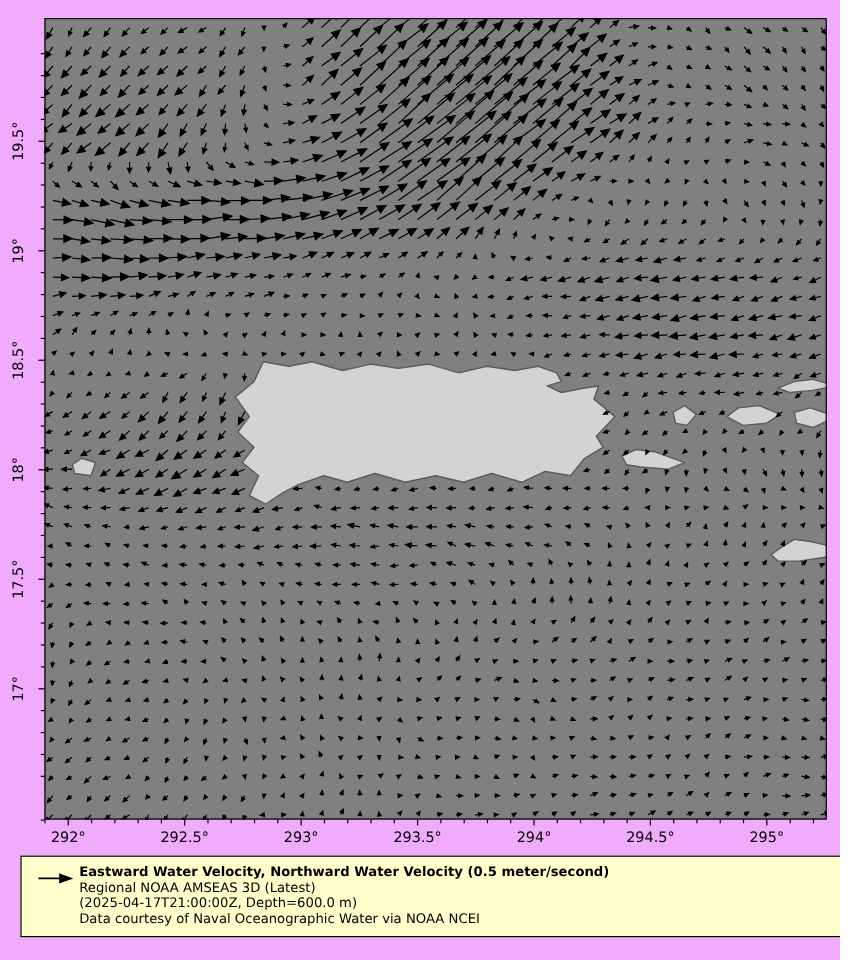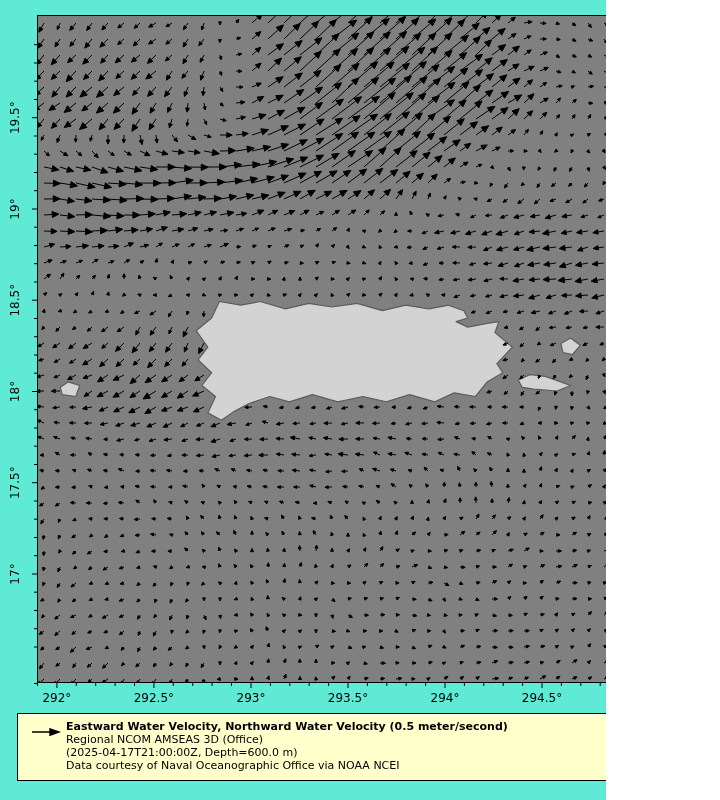--- a/index.html
+++ b/index.html
@@ -1,16 +1,16 @@
 <!DOCTYPE html>
 <html><head>
 <meta charset="utf-8">
 <style>
   html,body{margin:0;padding:0;background:#fff;}
-  .page{position:relative;width:606px;height:800px;background:#5eead4;overflow:hidden;
+  .page{position:relative;width:700px;height:800px;background:#f0abfc;overflow:hidden;
         font-family:"DejaVu Sans","Liberation Sans",sans-serif;}
   #plot{position:absolute;left:0;top:0;}
   .legend{position:absolute;left:17px;top:713px;width:713px;height:68px;box-sizing:border-box;
           background:#ffffcc;border:1px solid #000;}
   .legend-arrow{position:absolute;left:13px;top:13px;}
   .legend-text{position:absolute;left:48px;top:7px;font-size:11px;line-height:12.9px;color:#000;}
   .legend-text .l1{font-weight:bold;}
   svg text{fill:#000;}
 </style>
 </head>
@@ -123,18 +123,18 @@
         <line x1="34" y1="44.7" x2="37" y2="44.7" stroke="#000" stroke-width="1"></line>
       </g>
     </svg>
 
   <div class="legend">
     <svg class="legend-arrow" width="32" height="10">
       <path d="M1 5 L20 5 M19 1.8 L28 5 L19 8.2 Z" stroke="#000" fill="#000" stroke-width="1.4"></path>
     </svg>
     <div class="legend-text">
       <div class="l1">Eastward Water Velocity, Northward Water Velocity (0.5 meter/second)</div>
-      <div>Regional NCOM AMSEAS 3D (Office)</div>
+      <div>Regional NOAA AMSEAS 3D (Latest)</div>
       <div>(2025-04-17T21:00:00Z, Depth=600.0 m)</div>
-      <div>Data courtesy of Naval Oceanographic Office via NOAA NCEI</div>
+      <div>Data courtesy of Naval Oceanographic Water via NOAA NCEI</div>
     </div>
   </div>
 </div>
 
 </body></html>

